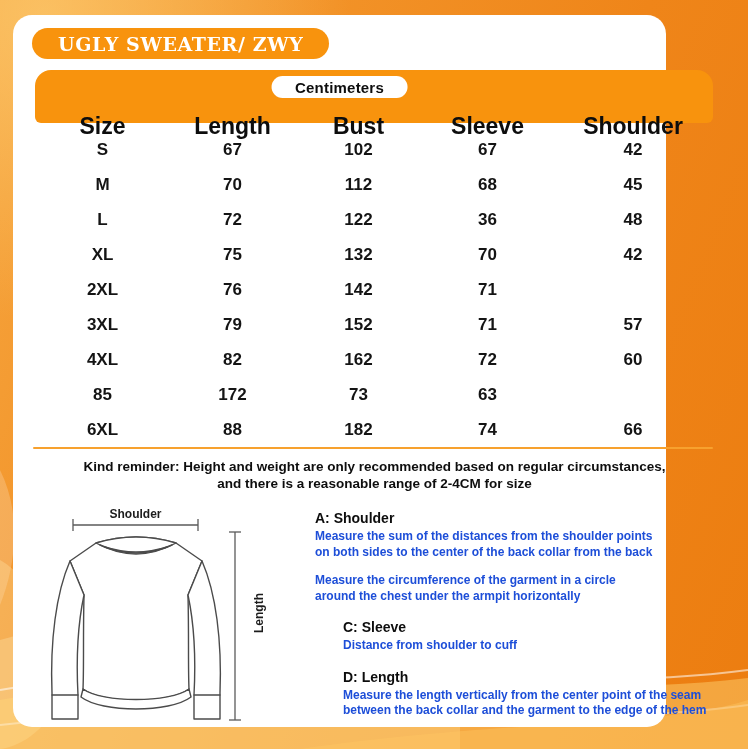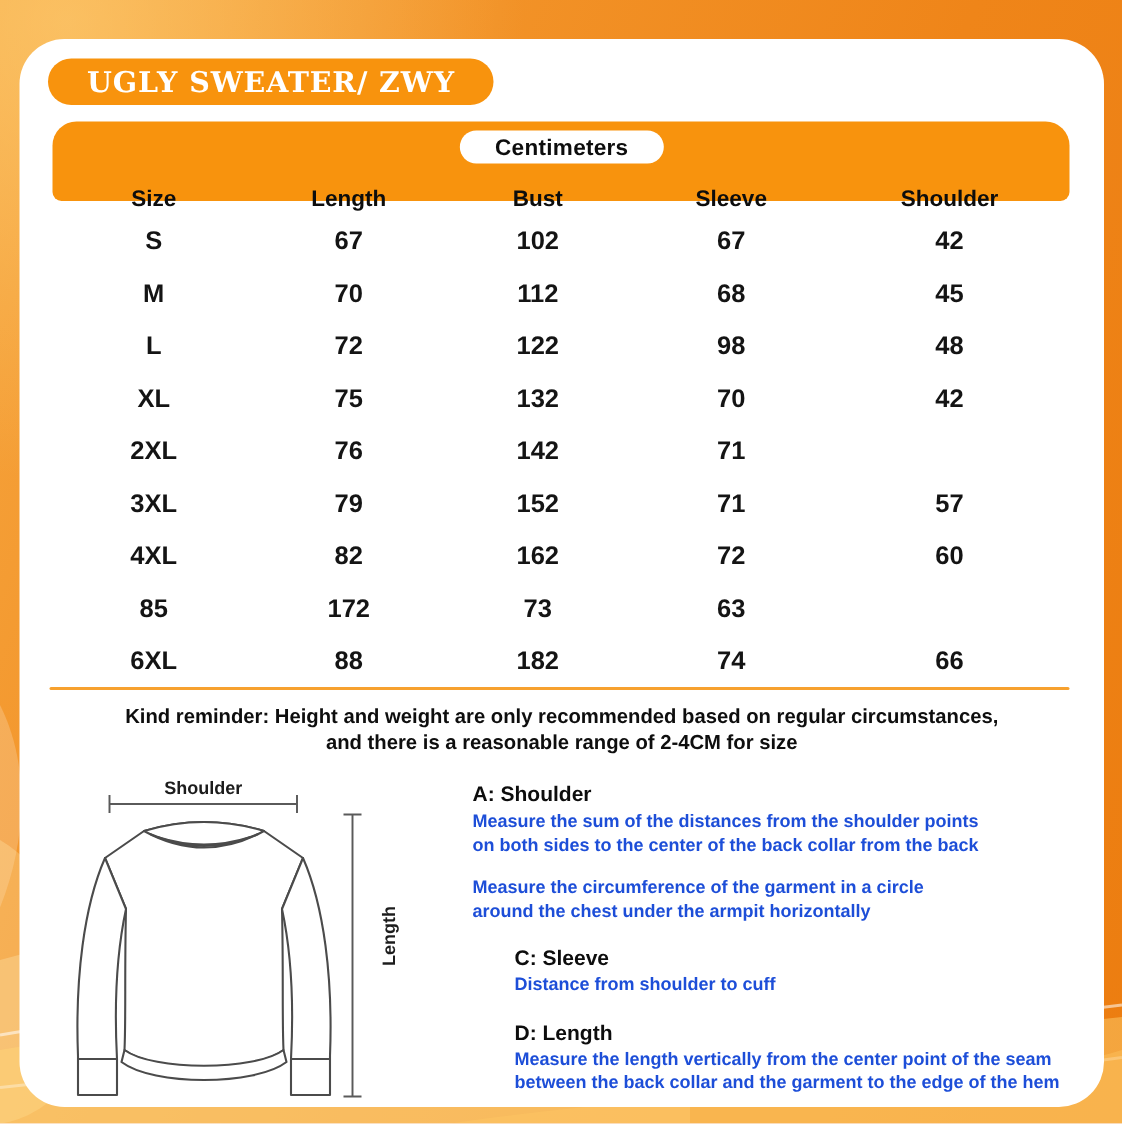--- a/index.html
+++ b/index.html
@@ -5,22 +5,22 @@
   html,body{margin:0;padding:0;}
   body{font-family:"Liberation Sans", sans-serif;}
   .screen{
     position:relative;width:748px;height:749px;overflow:hidden;
     background:
       radial-gradient(circle at 6% 2%, rgba(255,216,130,0.55), rgba(255,216,130,0) 30%),
       linear-gradient(112deg,#f6a53e 0%,#f29227 32%,#ef8519 62%,#ec7d10 100%);
   }
   .bg-svg{position:absolute;left:0;top:0;width:748px;height:749px;}
   .card{
-    position:absolute;left:13px;top:26px;width:723px;height:712px;
-    background:#ffffff;border-radius:30px;
+    position:absolute;left:13px;top:15px;width:653px;height:712px;
+    background:#ffffff;border-radius:19px;
   }
   .badge{
     position:absolute;left:19px;top:13px;height:31px;
     display:inline-flex;align-items:center;padding:0 26px;
     background:#F8930D;border-radius:16px;
     color:#ffffff;font-family:"DejaVu Serif", serif;font-weight:bold;
     font-size:19px;letter-spacing:0.6px;white-space:nowrap;
   }
   .band{
     position:absolute;left:22px;top:55px;width:678px;height:53px;
@@ -30,21 +30,21 @@
     position:absolute;left:50%;transform:translateX(-50%);top:61px;height:22px;
     background:#ffffff;border-radius:12px;padding:0 24px;
     display:inline-flex;align-items:center;justify-content:center;
     font-weight:bold;font-size:15px;color:#0d0d0d;letter-spacing:0.2px;white-space:nowrap;
   }
   .cols{display:grid;grid-template-columns:135px 125px 127px 131px 160px;}
   .thead{
     position:absolute;left:22px;top:82px;width:678px;height:24px;
     align-items:center;
   }
-  .thead span{text-align:center;font-weight:bold;font-size:15px;color:#0d0d0d;margin-top:16px;}
+  .thead span{text-align:center;font-weight:bold;font-size:23px;color:#0d0d0d;margin-top:16px;}
   .rows{
     position:absolute;left:22px;top:117px;width:678px;height:316px;
     display:grid;grid-template-rows:repeat(9,1fr);
   }
   .trow{align-items:center;}
   .tcell{text-align:center;font-weight:bold;font-size:17px;color:#141414;}
   .divider{
     position:absolute;left:20px;top:432px;width:680px;height:2px;
     background:#F7A12E;border-radius:1px;
   }
@@ -116,21 +116,21 @@
           <span class="tcell">M</span>
           <span class="tcell">70</span>
           <span class="tcell">112</span>
           <span class="tcell">68</span>
           <span class="tcell">45</span>
         </div>
         <div class="trow cols">
           <span class="tcell">L</span>
           <span class="tcell">72</span>
           <span class="tcell">122</span>
-          <span class="tcell">98</span>
+          <span class="tcell">36</span>
           <span class="tcell">48</span>
         </div>
         <div class="trow cols">
           <span class="tcell">XL</span>
           <span class="tcell">75</span>
           <span class="tcell">132</span>
           <span class="tcell">70</span>
           <span class="tcell">42</span>
         </div>
         <div class="trow cols">

